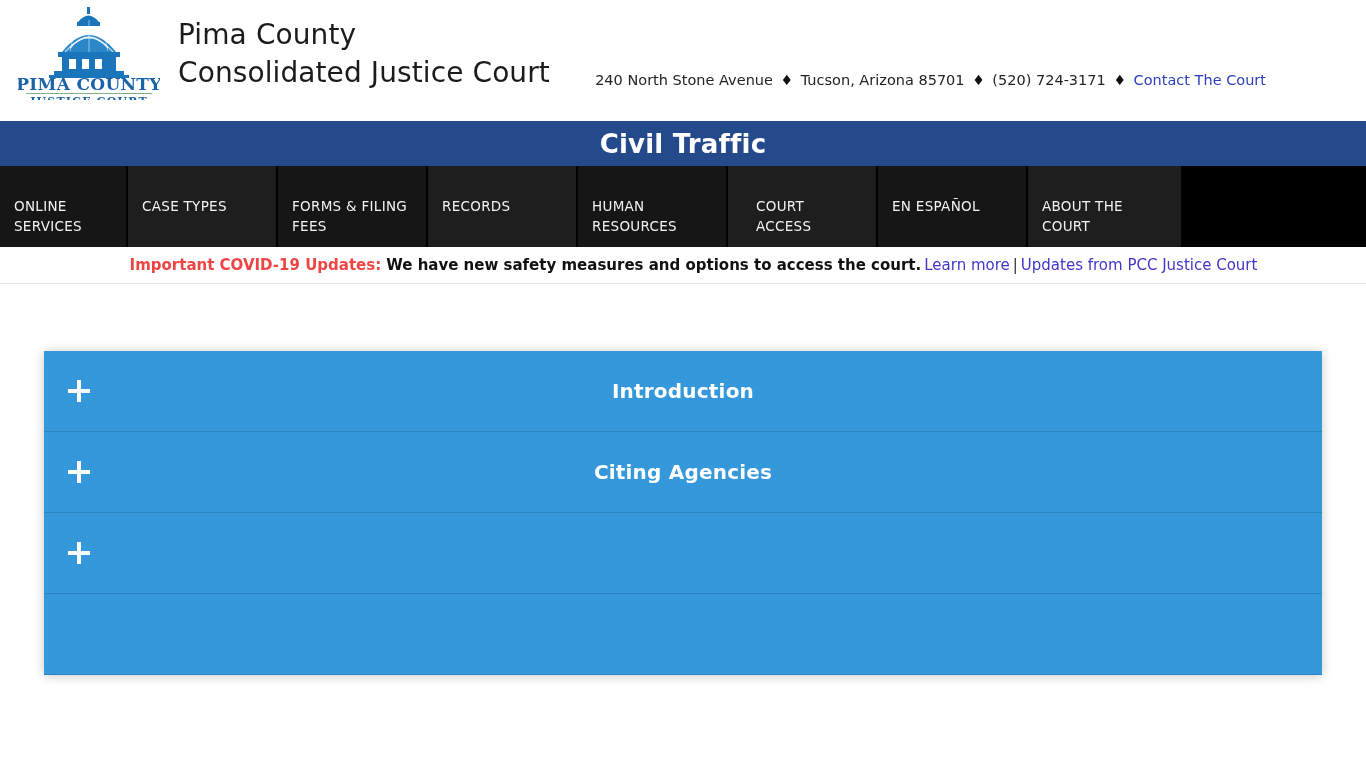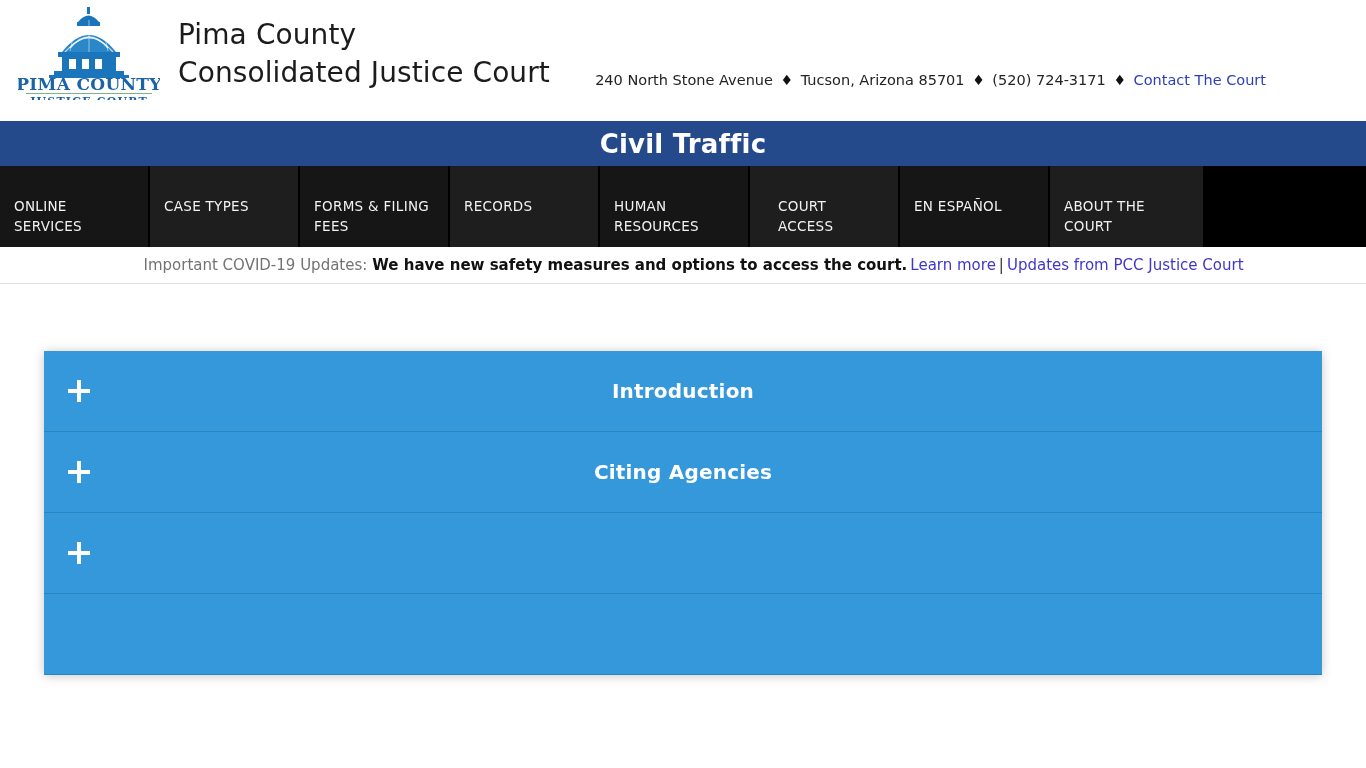--- a/index.html
+++ b/index.html
@@ -110,21 +110,21 @@
   .nav-item .nav-label {
     font-family: "DejaVu Sans", sans-serif;
     font-size: 13.5px;
     font-weight: 400;
     color: #f2f2f2;
     line-height: 20px;
     letter-spacing: 0.3px;
     display: block;
     max-width: 118px;
   }
-  .nav-item.w-online   { width: 150px; }
+  .nav-item.w-online   { width: 128px; }
   .nav-item.w-case     { width: 150px; }
   .nav-item.w-forms    { width: 150px; }
   .nav-item.w-records  { width: 150px; }
   .nav-item.w-hr       { width: 150px; }
   .nav-item.w-access   { width: 150px; padding-left: 28px; }
   .nav-item.w-espanol  { width: 150px; }
   .nav-item.w-about    { width: 155px; }
   .nav-spacer {
     flex: 1 1 auto;
     background: #000000;
@@ -138,22 +138,22 @@
     border-bottom: 1px solid #e2e2e2;
     display: flex;
     align-items: center;
     justify-content: center;
     font-family: "DejaVu Sans", sans-serif;
     font-size: 15px;
     line-height: 20px;
     white-space: nowrap;
   }
   .covid-bar .covid-head {
-    color: #737373;
-    font-weight: 400;
+    color: #ef4444;
+    font-weight: 700;
     padding-right: 5px;
     margin-left: 24px;
   }
   .covid-bar .covid-body {
     color: #111111;
     font-weight: 700;
   }
   .covid-bar .covid-link {
     color: #4136c9;
     text-decoration: none;

